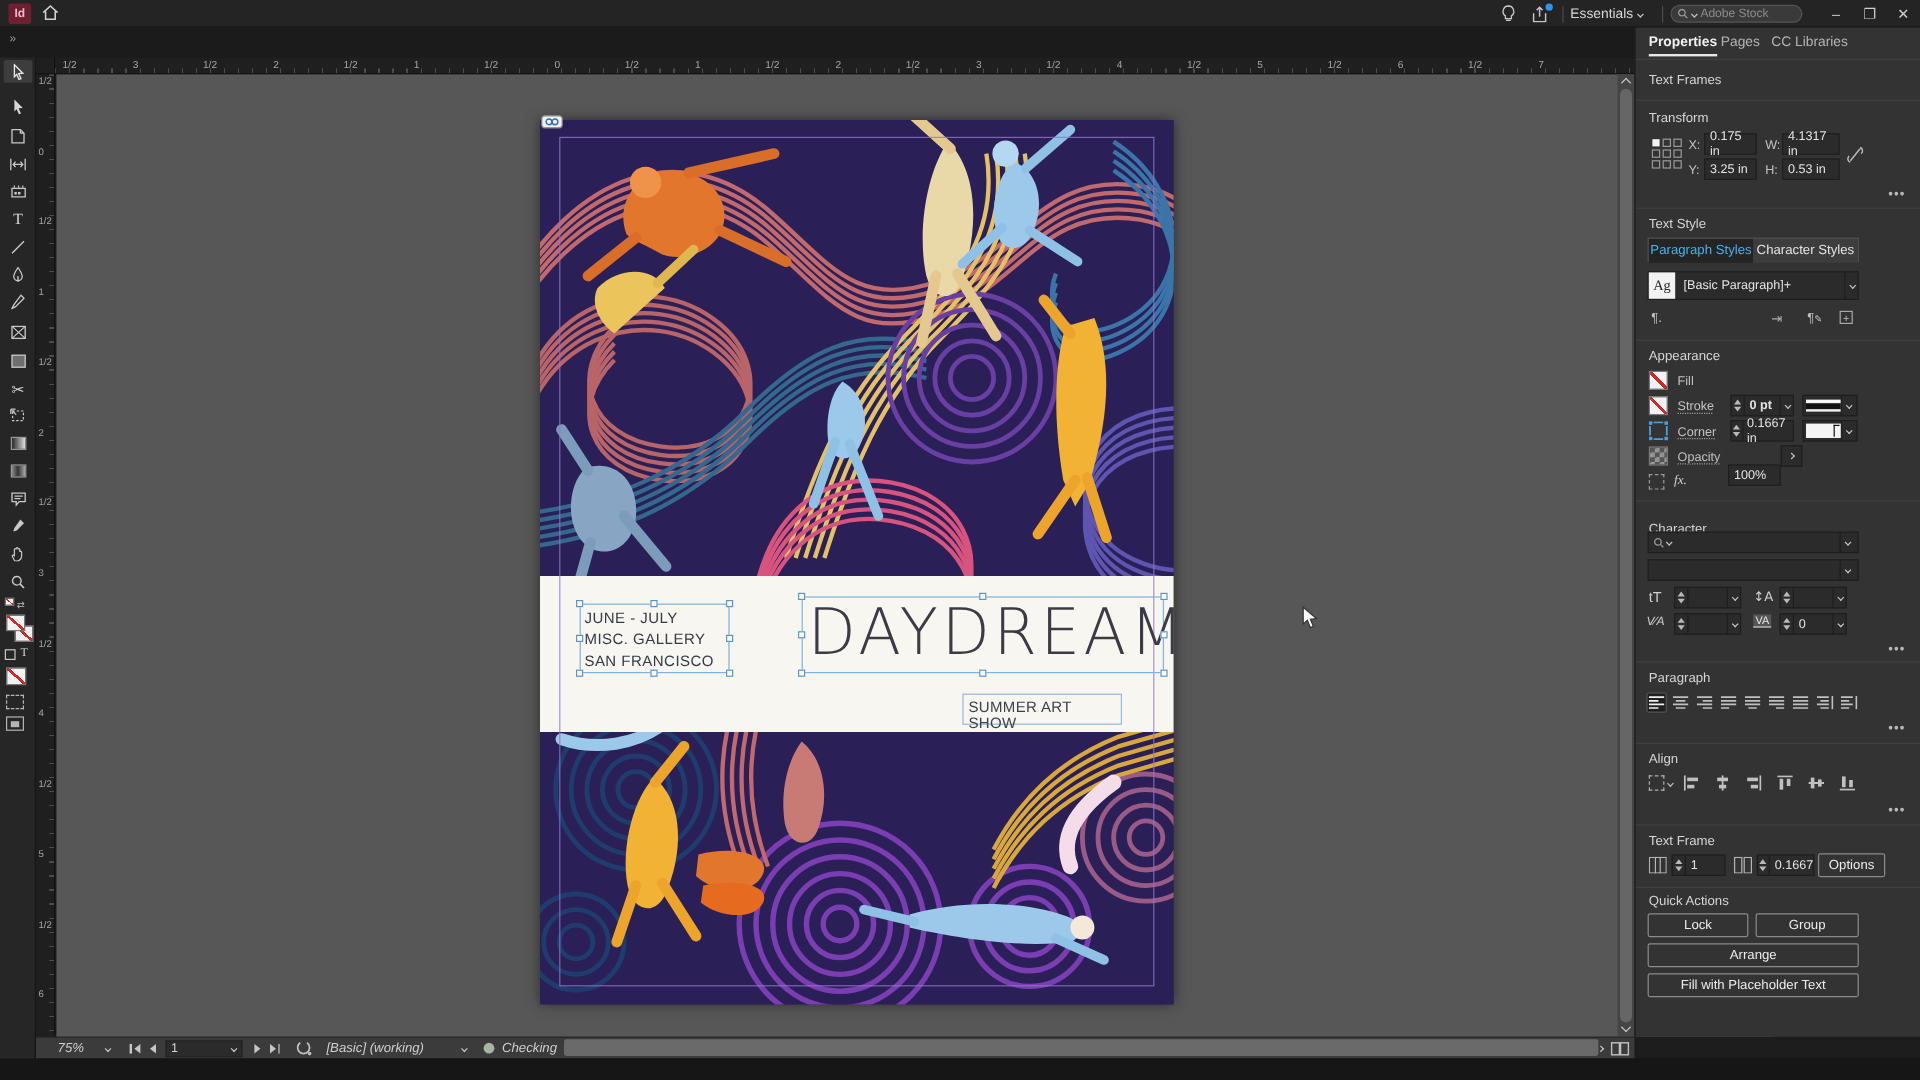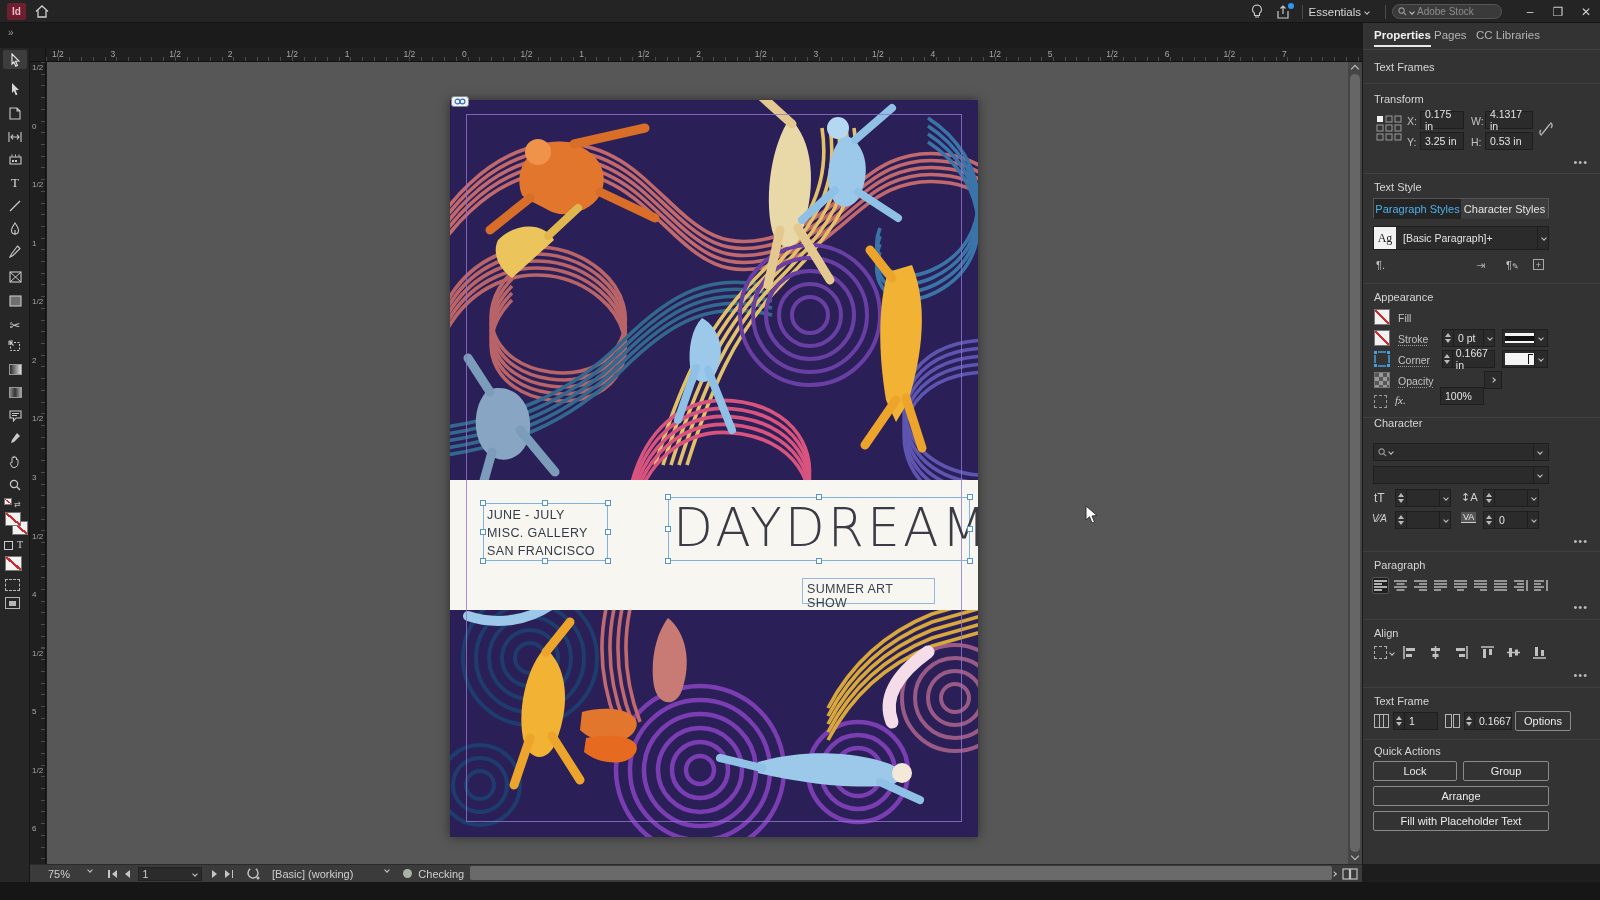--- a/index.html
+++ b/index.html
@@ -92,21 +92,21 @@
   .obtn { position:absolute; height:20px; border:1px solid #8a8a8a; border-radius:2px; display:flex; align-items:center;
     justify-content:center; font-size:11px; color:#ececec; background:transparent; }
   .stytab { position:absolute; top:0; height:20px; display:flex; align-items:center; justify-content:center; font-size:11px; }
   .checker { background-image:linear-gradient(45deg,#999 25%,transparent 25%,transparent 75%,#999 75%),linear-gradient(45deg,#999 25%,#555 25%,#555 75%,#999 75%); background-size:8px 8px; background-position:0 0,4px 4px; }
   .pbtn { position:absolute; width:17px; height:17px; display:flex; align-items:center; justify-content:center; }
   .pbtn.sel { background:#1f1f1f; border:1px solid #555; border-radius:2px; }
 
   
   .statusbar { position:absolute; left:30px; top:864px; width:1332px; height:18px; background:#3b3b3b; border-top:1px solid #2a2a2a;
     display:flex; align-items:center; color:#cfcfcf; font-size:11px; }
-  .sb-item { display:flex; gap:4px; }
+  .sb-item { display:flex; align-items:center; gap:4px;font-style:italic; }
   .pagebox { width:64px; height:14px; background:#2b2b2b; border:1px solid #222; display:flex; align-items:center; padding:0 4px; font-size:10.5px; }
   .hthumb { position:absolute; left:470px; top:866px; width:862px; height:14px; background:#6a6a6a; border-radius:2px; }
   .bottomstrip { position:absolute; left:0; top:882px; width:1600px; height:18px; background:#161616; }
 
   .tri-r { width:0;height:0;border-top:4px solid transparent;border-bottom:4px solid transparent;border-left:5px solid #c6c6c6; }
   .tri-l { width:0;height:0;border-top:4px solid transparent;border-bottom:4px solid transparent;border-right:5px solid #c6c6c6; }
   .bar-v { width:1.5px; height:8px; background:#c6c6c6; }
 </style>
 </head>
 <body>
@@ -595,21 +595,21 @@
     <span class="sect" style="top:268px;">Appearance</span>
     <span class="abs swatch-none" style="left:11px;top:286px;width:16px;height:16px;"></span>
     <span class="plabel abs" style="left:35px;top:289px;">Fill</span>
     <span class="abs swatch-none" style="left:11px;top:307px;width:16px;height:16px;"></span>
     <span class="plabel abs dotted" style="left:35px;top:310px;">Stroke</span>
     <div class="field" style="left:79px;top:306px;width:53px;padding:0 0 0 0;">
       <span class="stepper">
           <span class="tri-up"></span>
           <span class="tri-dn"></span>
         </span>
-      <span style="padding-left:4px;">0 pt</span>
+      <span style="padding-left:4px;font-weight:bold;">0 pt</span>
       <span class="ddchev">
           <span class="chev sm"></span>
         </span>
     </div>
     <div class="field" style="left:139px;top:306px;width:46px;padding:0 2px;">
       <span style="flex:1;height:10px;background:#f4f4f4;display:flex;align-items:center;">
           <span style="width:100%;height:5px;background:#111;"></span>
         </span>
       <span class="ddchev">
           <span class="chev sm"></span>
@@ -647,21 +647,21 @@
     <div class="field" style="left:77px;top:348px;width:44px;margin-top:16px;">
         <span>100%</span>
       </div>
     <div class="field" style="left:121px;top:348px;width:18px;justify-content:center;">
         <span class="chev sm right"></span>
       </div>
     <span class="abs" style="left:11px;top:372px;width:13px;height:13px;border:1px dashed #9a9a9a;"></span>
     <span class="abs" style="left:32px;top:371px;color:#d0d0d0;font-size:11px;font-style:italic;font-family:'Liberation Serif',serif;">fx.</span>
     <div class="divider" style="top:394px;"></div>
 
-    <span class="sect" style="top:394px;">Character</span>
+    <span class="sect" style="top:412px;">Character</span>
     <div class="field" style="left:10px;top:420px;width:176px;padding:0 4px;">
       <svg width="9" height="9" viewBox="0 0 10 10">
           <circle cx="4" cy="4" r="3" fill="none" stroke="#9a9a9a" stroke-width="1.2"></circle>
           <path d="M6.3 6.3 L9 9" stroke="#9a9a9a" stroke-width="1.2"></path>
         </svg>
       <span class="chev sm" style="margin-left:2px;"></span>
       <span class="ddchev">
           <span class="chev sm"></span>
         </span>
     </div>

